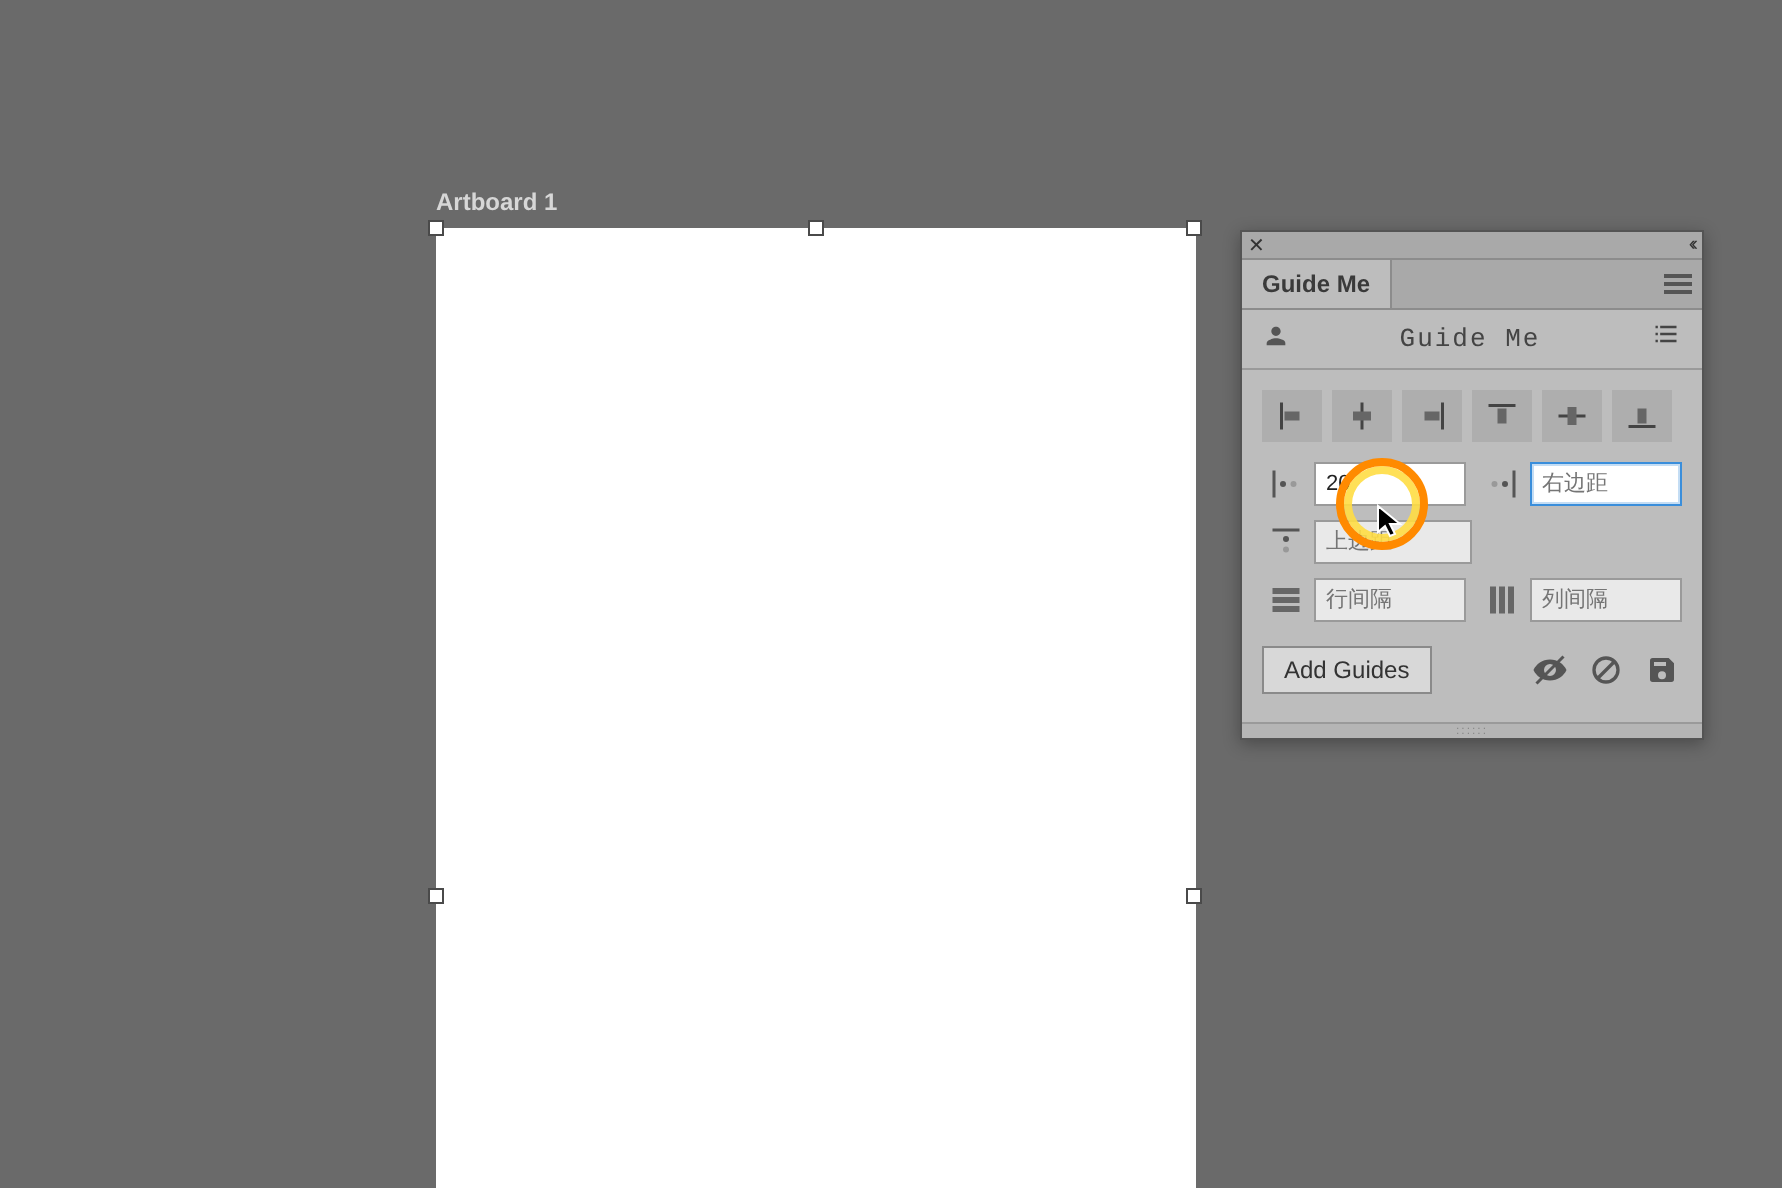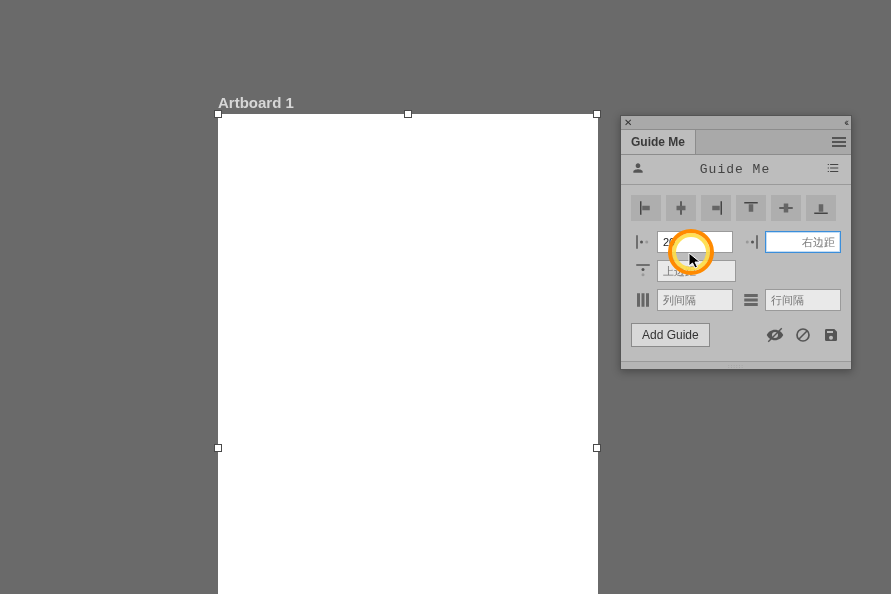--- a/index.html
+++ b/index.html
@@ -9,21 +9,21 @@
     background: #6a6a6a;
     font-family: "Segoe UI", Tahoma, Arial, sans-serif;
     overflow: hidden;
     position: relative;
   }
   
   .artboard-label {
     position: absolute;
     left: 218px;
     top: 94px;
-    font-size: 15px;
+    font-size: 12px;
     font-weight: 600;
     color: #d7d7d7;
   }
   .artboard {
     position: absolute;
     left: 218px;
     top: 114px;
     width: 380px;
     height: 680px;
     background: #fff;
@@ -176,21 +176,20 @@
   }
   .cell input.value {
     background: #fff;
     color: #222;
   }
   .cell input.selected {
     background: #fff;
     border: 1px solid #3a8edb;
     box-shadow: inset 0 0 0 1px rgba(58,142,219,0.3);
     color: #3a8edb;
-    text-align: right;
   }
   .action-row {
     display: flex;
     align-items: center;
     gap: 8px;
     padding: 0 10px 14px 10px;
   }
   .add-btn {
     height: 24px;
     padding: 0 10px;
@@ -362,43 +361,43 @@
           </span>
           <input type="text" placeholder="上边距" style="">
         </div>
       </div>
 
 
       <div class="grid-row">
         <div class="cell">
           <span class="ico">
             <svg width="20" height="18" viewBox="0 0 24 24">
+                <rect x="3" y="4" width="18" height="4" fill="#666"></rect>
+                <rect x="3" y="10" width="18" height="4" fill="#666"></rect>
+                <rect x="3" y="16" width="18" height="4" fill="#666"></rect>
+              </svg>
+          </span>
+          <input type="text" placeholder="行间隔" style="">
+        </div>
+        <div class="cell">
+          <span class="ico">
+            <svg width="20" height="18" viewBox="0 0 24 24">
                 <rect x="4" y="3" width="4" height="18" fill="#666"></rect>
                 <rect x="10" y="3" width="4" height="18" fill="#666"></rect>
                 <rect x="16" y="3" width="4" height="18" fill="#666"></rect>
               </svg>
           </span>
           <input type="text" placeholder="列间隔" style="">
         </div>
-        <div class="cell">
-          <span class="ico">
-            <svg width="20" height="18" viewBox="0 0 24 24">
-                <rect x="3" y="4" width="18" height="4" fill="#666"></rect>
-                <rect x="3" y="10" width="18" height="4" fill="#666"></rect>
-                <rect x="3" y="16" width="18" height="4" fill="#666"></rect>
-              </svg>
-          </span>
-          <input type="text" placeholder="行间隔" style="">
-        </div>
       </div>
 
     </div>
 
     <div class="action-row">
-      <button class="add-btn">Add Guide</button>
+      <button class="add-btn">Add Guides</button>
       <span class="spacer"></span>
       <span class="action-ico">
         <svg width="18" height="18" viewBox="0 0 24 24">
             <path fill="#555" d="M12 5C7 5 2.7 8.1 1 12c1.7 3.9 6 7 11 7s9.3-3.1 11-7c-1.7-3.9-6-7-11-7zm0 11a4 4 0 1 1 0-8 4 4 0 0 1 0 8z"></path>
             <line x1="3" y1="21" x2="21" y2="3" stroke="#555" stroke-width="2"></line>
           </svg>
       </span>
       <span class="action-ico">
         <svg width="16" height="16" viewBox="0 0 24 24">
             <circle cx="12" cy="12" r="9" fill="none" stroke="#555" stroke-width="2.5"></circle>

